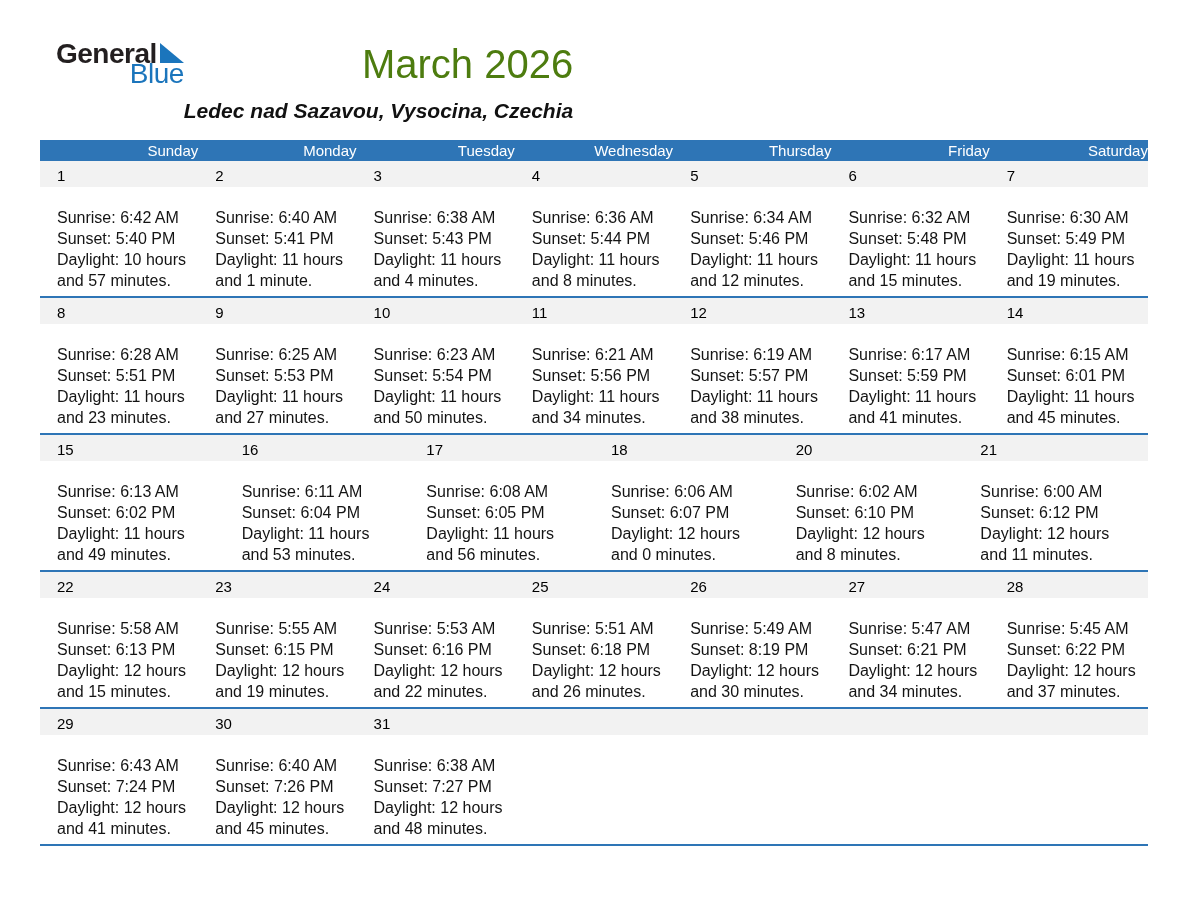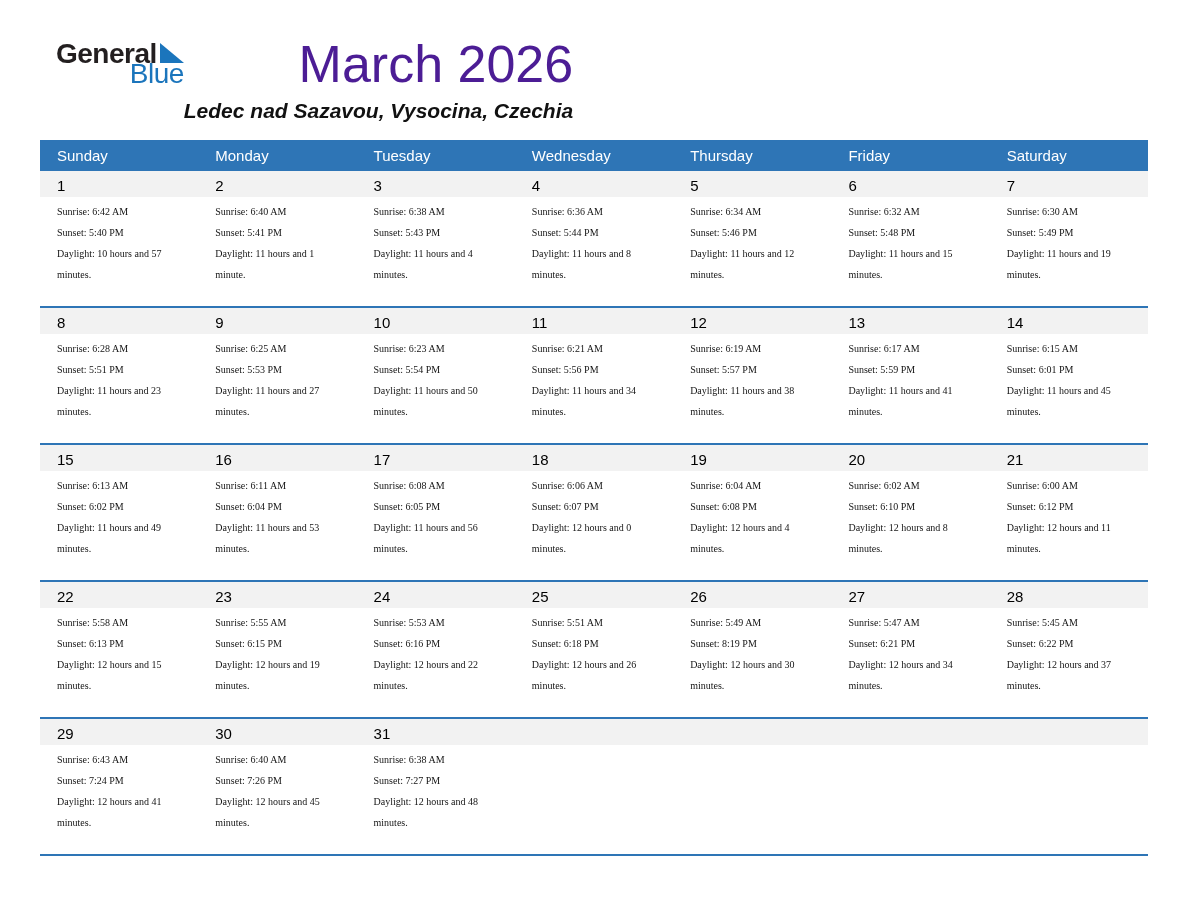--- a/index.html
+++ b/index.html
@@ -19,36 +19,36 @@
   .page{padding:26px 40px 0 40px;}
 
   
   .top-row{display:flex;justify-content:flex-start;align-items:flex-start;margin-bottom:16px;}
   .logo{display:inline-block;margin:14px 0 0 16px;line-height:1;}
   .logo-line1{display:flex;align-items:flex-start;}
   .logo-general{font-size:28px;font-weight:bold;color:#231F20;letter-spacing:-0.5px;}
   .logo-tri{margin-left:1px;margin-top:2px;}
   .logo-blue{font-size:28px;font-weight:normal;color:var(--logo-blue);text-align:right;margin-top:-8px;letter-spacing:-0.5px;}
   .titles{text-align:right;padding-top:14px;}
-  .month-title{font-size:52px;line-height:48px;color:#4c1d95;font-weight:400;}
+  .month-title{font-size:40px;line-height:48px;color:#4d7c0f;font-weight:400;}
   .location{font-size:21px;line-height:26px;font-weight:bold;color:#111;margin-top:10px;font-style:italic;}
 
   
   .calendar{width:1108px;}
-  .cal-header{display:flex;background:var(--header-bg);color:var(--header-text);height:31px;align-items:center;}
+  .cal-header{display:flex;background:var(--header-bg);color:var(--header-text);height:21px;align-items:center;text-align:right;}
   .hcell{flex:1 1 0;padding-left:17px;font-size:15px;font-weight:400;}
   .week-row{
     display:flex;
     min-height:137px;
     border-bottom:2px solid var(--separator);
     background:linear-gradient(var(--band-bg),var(--band-bg)) no-repeat 0 0 / 100% 26px,#ffffff;
   }
   .day-cell{flex:1 1 0;padding:0 10px 0 17px;}
   .day-num{display:block;font-size:15px;color:#000;line-height:23px;padding-top:3px;}
-  .day-info{margin-top:4px;font-size:10px;line-height:21px;color:var(--ink);font-family:Liberation Serif, serif;}
+  .day-info{margin-top:20px;font-size:16px;line-height:21px;color:var(--ink);}
 </style>
 </head>
 <body>
 
 <div class="page">
 
   <div class="top-row">
     <div class="logo">
       <div class="logo-line1">
         <span class="logo-general">General</span>
@@ -218,28 +218,20 @@
           </div>
           <div class="day-cell">
             <span class="day-num">18</span>
             <div class="day-info">
               <div class="info-line">Sunrise: 6:06 AM</div>
               <div class="info-line">Sunset: 6:07 PM</div>
               <div class="info-line">Daylight: 12 hours and 0 minutes.</div>
             </div>
           </div>
           <div class="day-cell">
-            <span class="day-num">19</span>
-            <div class="day-info">
-              <div class="info-line">Sunrise: 6:04 AM</div>
-              <div class="info-line">Sunset: 6:08 PM</div>
-              <div class="info-line">Daylight: 12 hours and 4 minutes.</div>
-            </div>
-          </div>
-          <div class="day-cell">
             <span class="day-num">20</span>
             <div class="day-info">
               <div class="info-line">Sunrise: 6:02 AM</div>
               <div class="info-line">Sunset: 6:10 PM</div>
               <div class="info-line">Daylight: 12 hours and 8 minutes.</div>
             </div>
           </div>
           <div class="day-cell">
             <span class="day-num">21</span>
             <div class="day-info">

